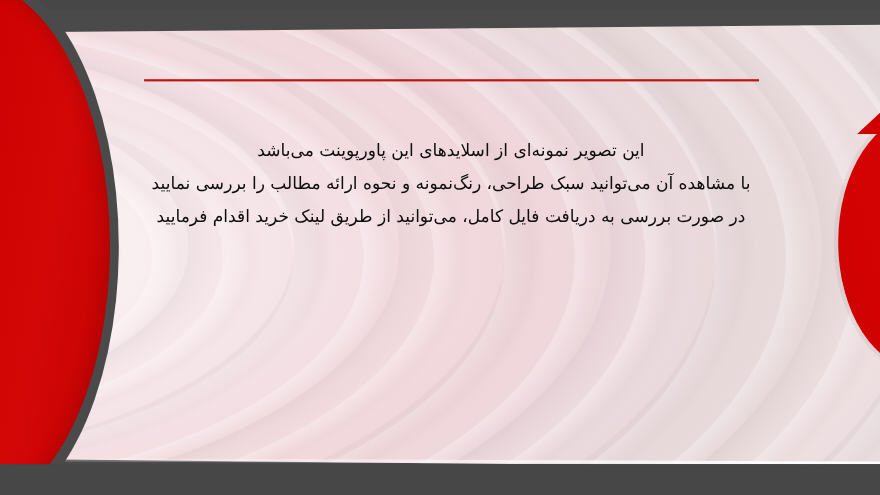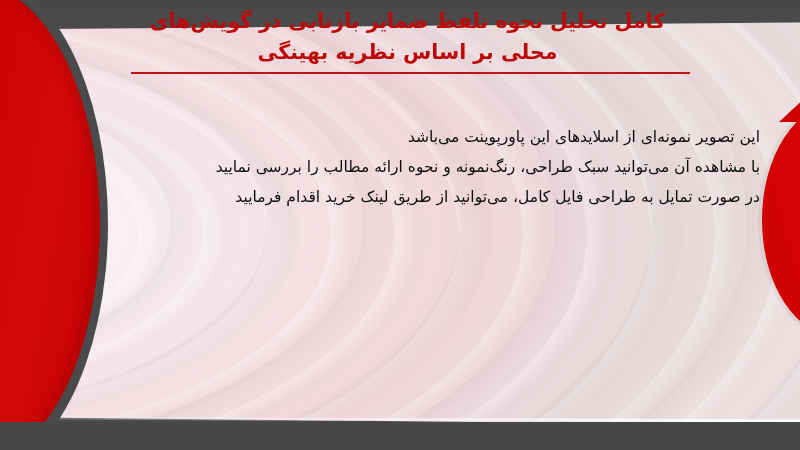--- a/index.html
+++ b/index.html
@@ -171,21 +171,21 @@
     border-top: 2px solid #c01414;
   }
 
   
   .body-block {
     position: absolute;
     left: 60px;
     top: 122px;
     width: 700px;
     direction: rtl;
-    text-align: right;
+    text-align: center;
     color: #101010;
   }
   .body-line {
     font-size: 15.5px;
     line-height: 30px;
     font-weight: normal;
     white-space: nowrap;
     color: #0d0d0d;
   }
 
@@ -231,29 +231,25 @@
 
   <div class="top-band"></div>
 
   <div class="right-ellipse-shade"></div>
   <div class="right-ellipse"></div>
   <div class="top-right-wedge"></div>
 
   <div class="left-ellipse-ring"></div>
   <div class="left-ellipse"></div>
 
-  <div class="title-block">
-    <div class="title-line">کامل تحلیل نحوه تلفظ ضمایر بازتابی در گویش‌های</div>
-    <div class="title-line">محلی بر اساس نظریه بهینگی</div>
-  </div>
 
   <div class="title-rule"></div>
 
   <div class="body-block">
     <div class="body-line">این تصویر نمونه‌ای از اسلایدهای این پاورپوینت می‌باشد</div>
     <div class="body-line">با مشاهده آن می‌توانید سبک طراحی، رنگ‌نمونه و نحوه ارائه مطالب را بررسی نمایید</div>
-    <div class="body-line">در صورت تمایل به طراحی فایل کامل، می‌توانید از طریق لینک خرید اقدام فرمایید</div>
+    <div class="body-line">در صورت بررسی به دریافت فایل کامل، می‌توانید از طریق لینک خرید اقدام فرمایید</div>
   </div>
 
   <div class="bottom-band-top"></div>
   <div class="bottom-band"></div>
 
 </div>
 
 </body></html>

